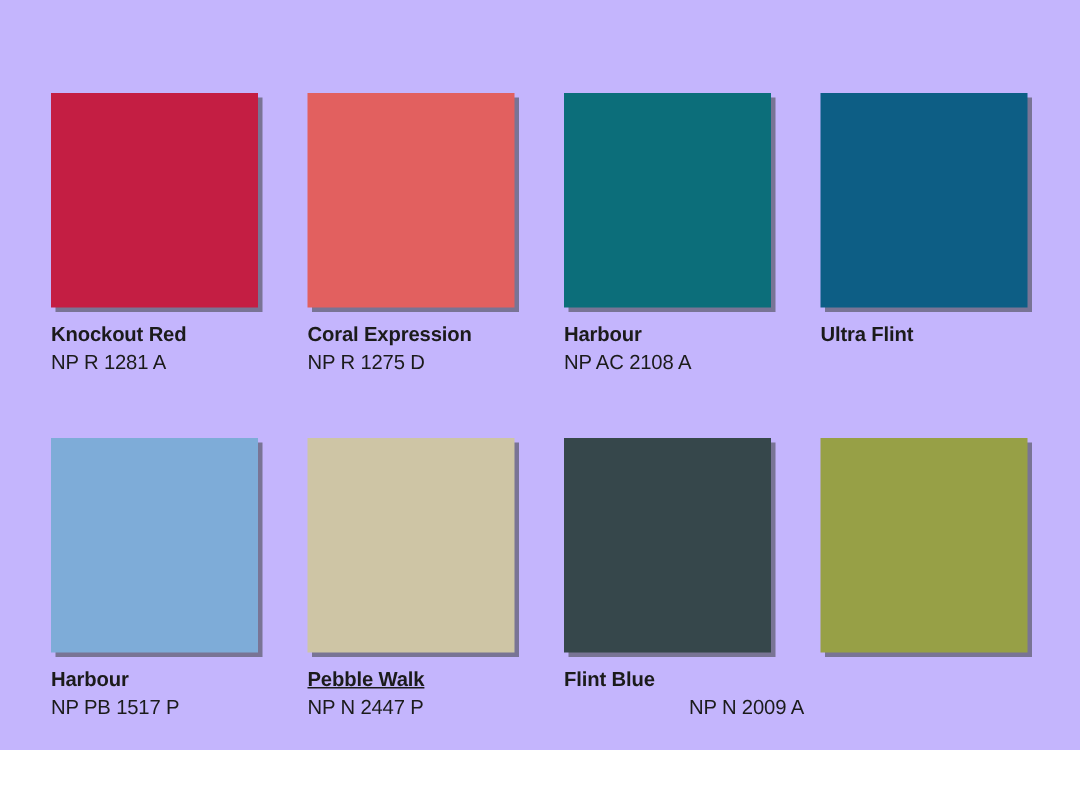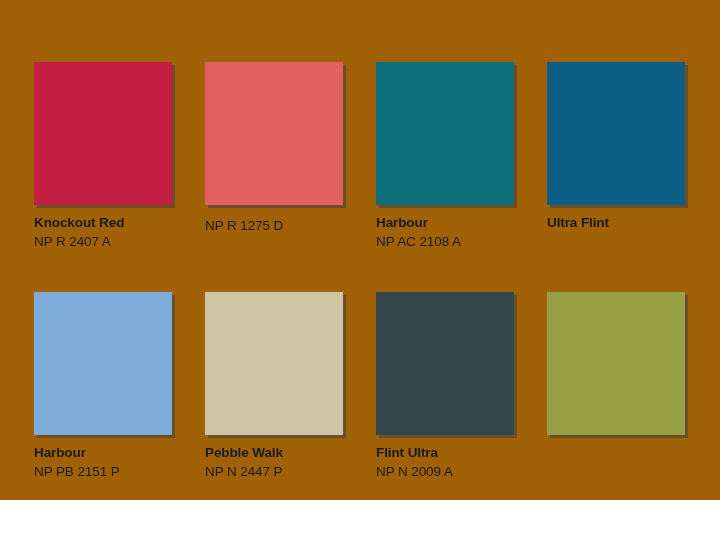--- a/index.html
+++ b/index.html
@@ -13,21 +13,21 @@
     background: #ffffff;
     font-family: "Liberation Sans", sans-serif;
     -webkit-font-smoothing: antialiased;
     overflow: hidden;
   }
 
   .palette-board {
     position: relative;
     width: 720px;
     height: 500px;
-    background: #a16207;
+    background: #c4b5fd;
     box-sizing: border-box;
   }
 
   .swatch-grid {
     position: absolute;
     left: 34px;
     top: 62px;
     width: 652px;
     display: grid;
     grid-template-columns: repeat(4, 138px);
@@ -78,27 +78,28 @@
 </head>
 <body style="background: rgb(255, 255, 255);">
 
 <div class="palette-board">
   <div class="swatch-grid">
 
     <div class="swatch-cell">
       <div class="swatch-chip" style="background: rgb(196, 30, 67);"></div>
       <div class="swatch-caption">
         <div class="swatch-name" style="color: rgb(27, 27, 27);">Knockout Red</div>
-        <div class="swatch-code" style="color: rgb(27, 27, 27);">NP R 2407 A</div>
+        <div class="swatch-code" style="color: rgb(27, 27, 27);">NP R 1281 A</div>
       </div>
     </div>
 
     <div class="swatch-cell">
       <div class="swatch-chip" style="background: rgb(226, 96, 95);"></div>
       <div class="swatch-caption">
+        <div class="swatch-name" style="color: rgb(27, 27, 27);">Coral Expression</div>
         <div class="swatch-code" style="color: rgb(27, 27, 27);">NP R 1275 D</div>
       </div>
     </div>
 
     <div class="swatch-cell">
       <div class="swatch-chip" style="background: rgb(12, 110, 122);"></div>
       <div class="swatch-caption">
         <div class="swatch-name" style="color: rgb(27, 27, 27);">Harbour</div>
         <div class="swatch-code" style="color: rgb(27, 27, 27);">NP AC 2108 A</div>
       </div>
@@ -108,37 +109,37 @@
       <div class="swatch-chip" style="background: rgb(13, 94, 133);"></div>
       <div class="swatch-caption">
         <div class="swatch-name" style="color: rgb(27, 27, 27);">Ultra Flint</div>
       </div>
     </div>
 
     <div class="swatch-cell">
       <div class="swatch-chip" style="background: rgb(126, 172, 216);"></div>
       <div class="swatch-caption">
         <div class="swatch-name" style="color: rgb(27, 27, 27);">Harbour</div>
-        <div class="swatch-code" style="color: rgb(27, 27, 27);">NP PB 2151 P</div>
+        <div class="swatch-code" style="color: rgb(27, 27, 27);">NP PB 1517 P</div>
       </div>
     </div>
 
     <div class="swatch-cell">
       <div class="swatch-chip" style="background: rgb(206, 197, 165);"></div>
       <div class="swatch-caption">
-        <div class="swatch-name" style="color: rgb(27, 27, 27);">Pebble Walk</div>
+        <div class="swatch-name" style="color: rgb(27, 27, 27); text-decoration: underline;">Pebble Walk</div>
         <div class="swatch-code" style="color: rgb(27, 27, 27);">NP N 2447 P</div>
       </div>
     </div>
 
     <div class="swatch-cell">
       <div class="swatch-chip" style="background: rgb(54, 71, 75);"></div>
       <div class="swatch-caption">
-        <div class="swatch-name" style="color: rgb(27, 27, 27);">Flint Ultra</div>
-        <div class="swatch-code" style="color: rgb(27, 27, 27);">NP N 2009 A</div>
+        <div class="swatch-name" style="color: rgb(27, 27, 27);">Flint Blue</div>
+        <div class="swatch-code" style="color: rgb(27, 27, 27); text-align: right;">NP N 2009 A</div>
       </div>
     </div>
 
     <div class="swatch-cell">
       <div class="swatch-chip" style="background: rgb(151, 160, 70);"></div>
     </div>
 
   </div>
 </div>
 

